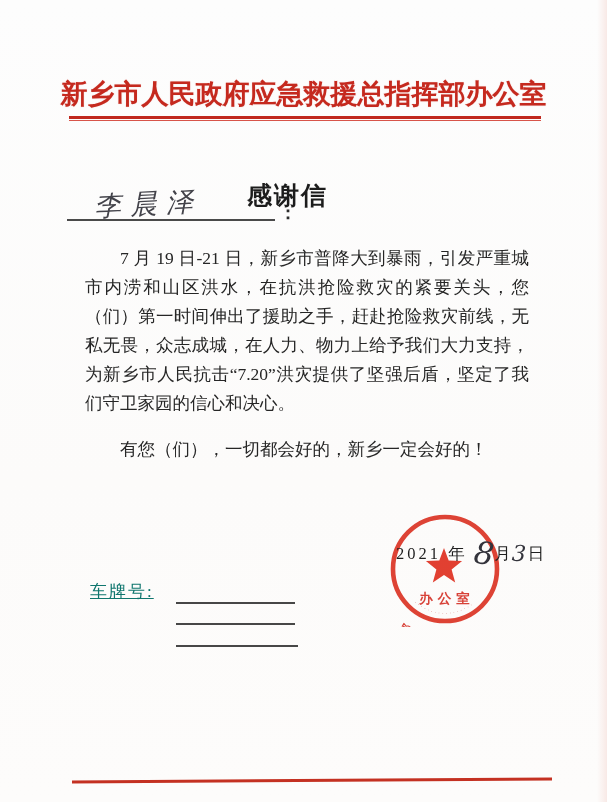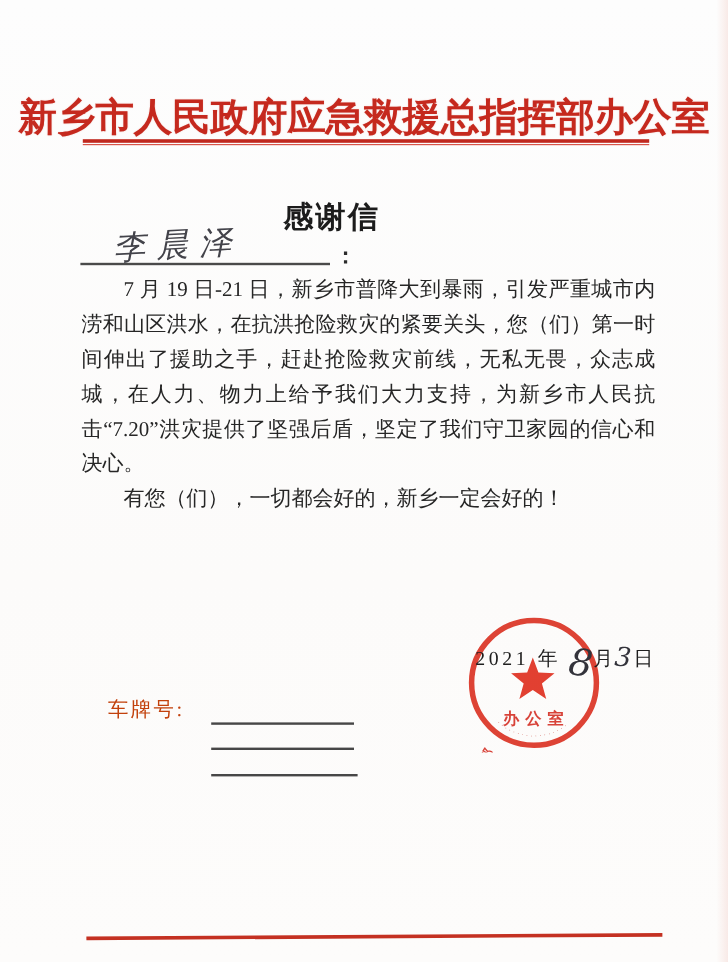--- a/index.html
+++ b/index.html
@@ -9,55 +9,55 @@
     font-family:"Liberation Serif","DejaVu Serif",serif;
     color:#2b2b2b;
   }
   .edge-tint{
     position:absolute;top:0;right:0;width:10px;height:802px;
     background:linear-gradient(90deg,rgba(249,230,227,0) 0%,#f8e9e6 100%);
     pointer-events:none;
   }
   .letterhead{
     position:absolute;top:76px;left:0;width:607px;
-    text-align:center;font-weight:bold;font-size:32px;letter-spacing:0px;
+    text-align:center;font-weight:bold;font-size:27px;letter-spacing:0px;
     color:#c5291e;
     text-shadow:0 0 1px rgba(197,41,30,.35);
     white-space:nowrap;
   }
   .rule-thick{position:absolute;top:116px;left:69px;width:472px;height:2.5px;background:#c0281e;}
   .rule-thin{position:absolute;top:120px;left:69px;width:472px;height:1px;background:#d8554a;}
   .doc-title{
-    position:absolute;top:164px;left:0;width:553px;text-align:center;
-    font-size:25px;font-weight:bold;letter-spacing:2px;color:#1c1c1c;
+    position:absolute;top:179px;left:0;width:553px;text-align:center;
+    font-size:25px;font-weight:bold;letter-spacing:2px;color:#1c1c1c;padding-left:11px;
   }
   .recipient-line{position:absolute;top:219px;left:67px;width:208px;height:1.5px;background:#4a4a4a;}
   .recipient-name{
     position:absolute;top:186px;left:94px;
     font-size:27px;font-style:italic;letter-spacing:9px;color:#43434a;
     transform:rotate(-3deg);
     font-family:"DejaVu Serif","Liberation Serif",serif;
     white-space:nowrap;
   }
   .recipient-colon{position:absolute;top:201px;left:279px;font-size:18px;font-weight:bold;color:#2b2b2b;}
   .letter-body{
     position:absolute;top:227px;left:68px;width:478px;
     font-size:17.5px;line-height:29px;text-align:justify;color:#262626;
   }
-  .letter-body p{margin:0;text-indent:2em;}
+  .letter-body p{margin:17px;text-indent:2em;}
   .date-row{
     position:absolute;top:538px;left:396px;z-index:6;
-    display:flex;align-items:flex-start;white-space:nowrap;
+    display:flex;align-items:center;white-space:nowrap;
     font-size:16.5px;color:#1f1f1f;letter-spacing:3px;
   }
   .hand{font-family:"DejaVu Serif",serif;font-style:italic;color:#33333b;}
   .hand-month{font-size:31px;letter-spacing:0;transform:rotate(8deg);margin:0 1px 0 6px;line-height:1;}
   .hand-day{font-size:22px;letter-spacing:0;transform:rotate(4deg);margin:0 2px 0 -2px;line-height:1;}
   .seal{position:absolute;top:513px;left:387px;width:116px;height:114px;z-index:4;opacity:.93;mix-blend-mode:multiply;}
-  .plate-label{position:absolute;top:580px;left:90px;font-size:17px;letter-spacing:2px;color:#c2410c;}
+  .plate-label{position:absolute;top:580px;left:90px;font-size:17px;letter-spacing:2px;color:#0f766e;text-decoration:underline;}
   .plate-line{position:absolute;left:176px;width:119px;height:1.6px;background:#474747;}
   .plate-line.l1{top:602px;}
   .plate-line.l2{top:623px;}
   .plate-line.l3{top:645px;width:122px;}
   .footer-rule{
     position:absolute;top:779px;left:72px;width:480px;height:2.6px;
     background:#c43122;transform:rotate(-0.35deg);
   }
 </style>
 </head>

